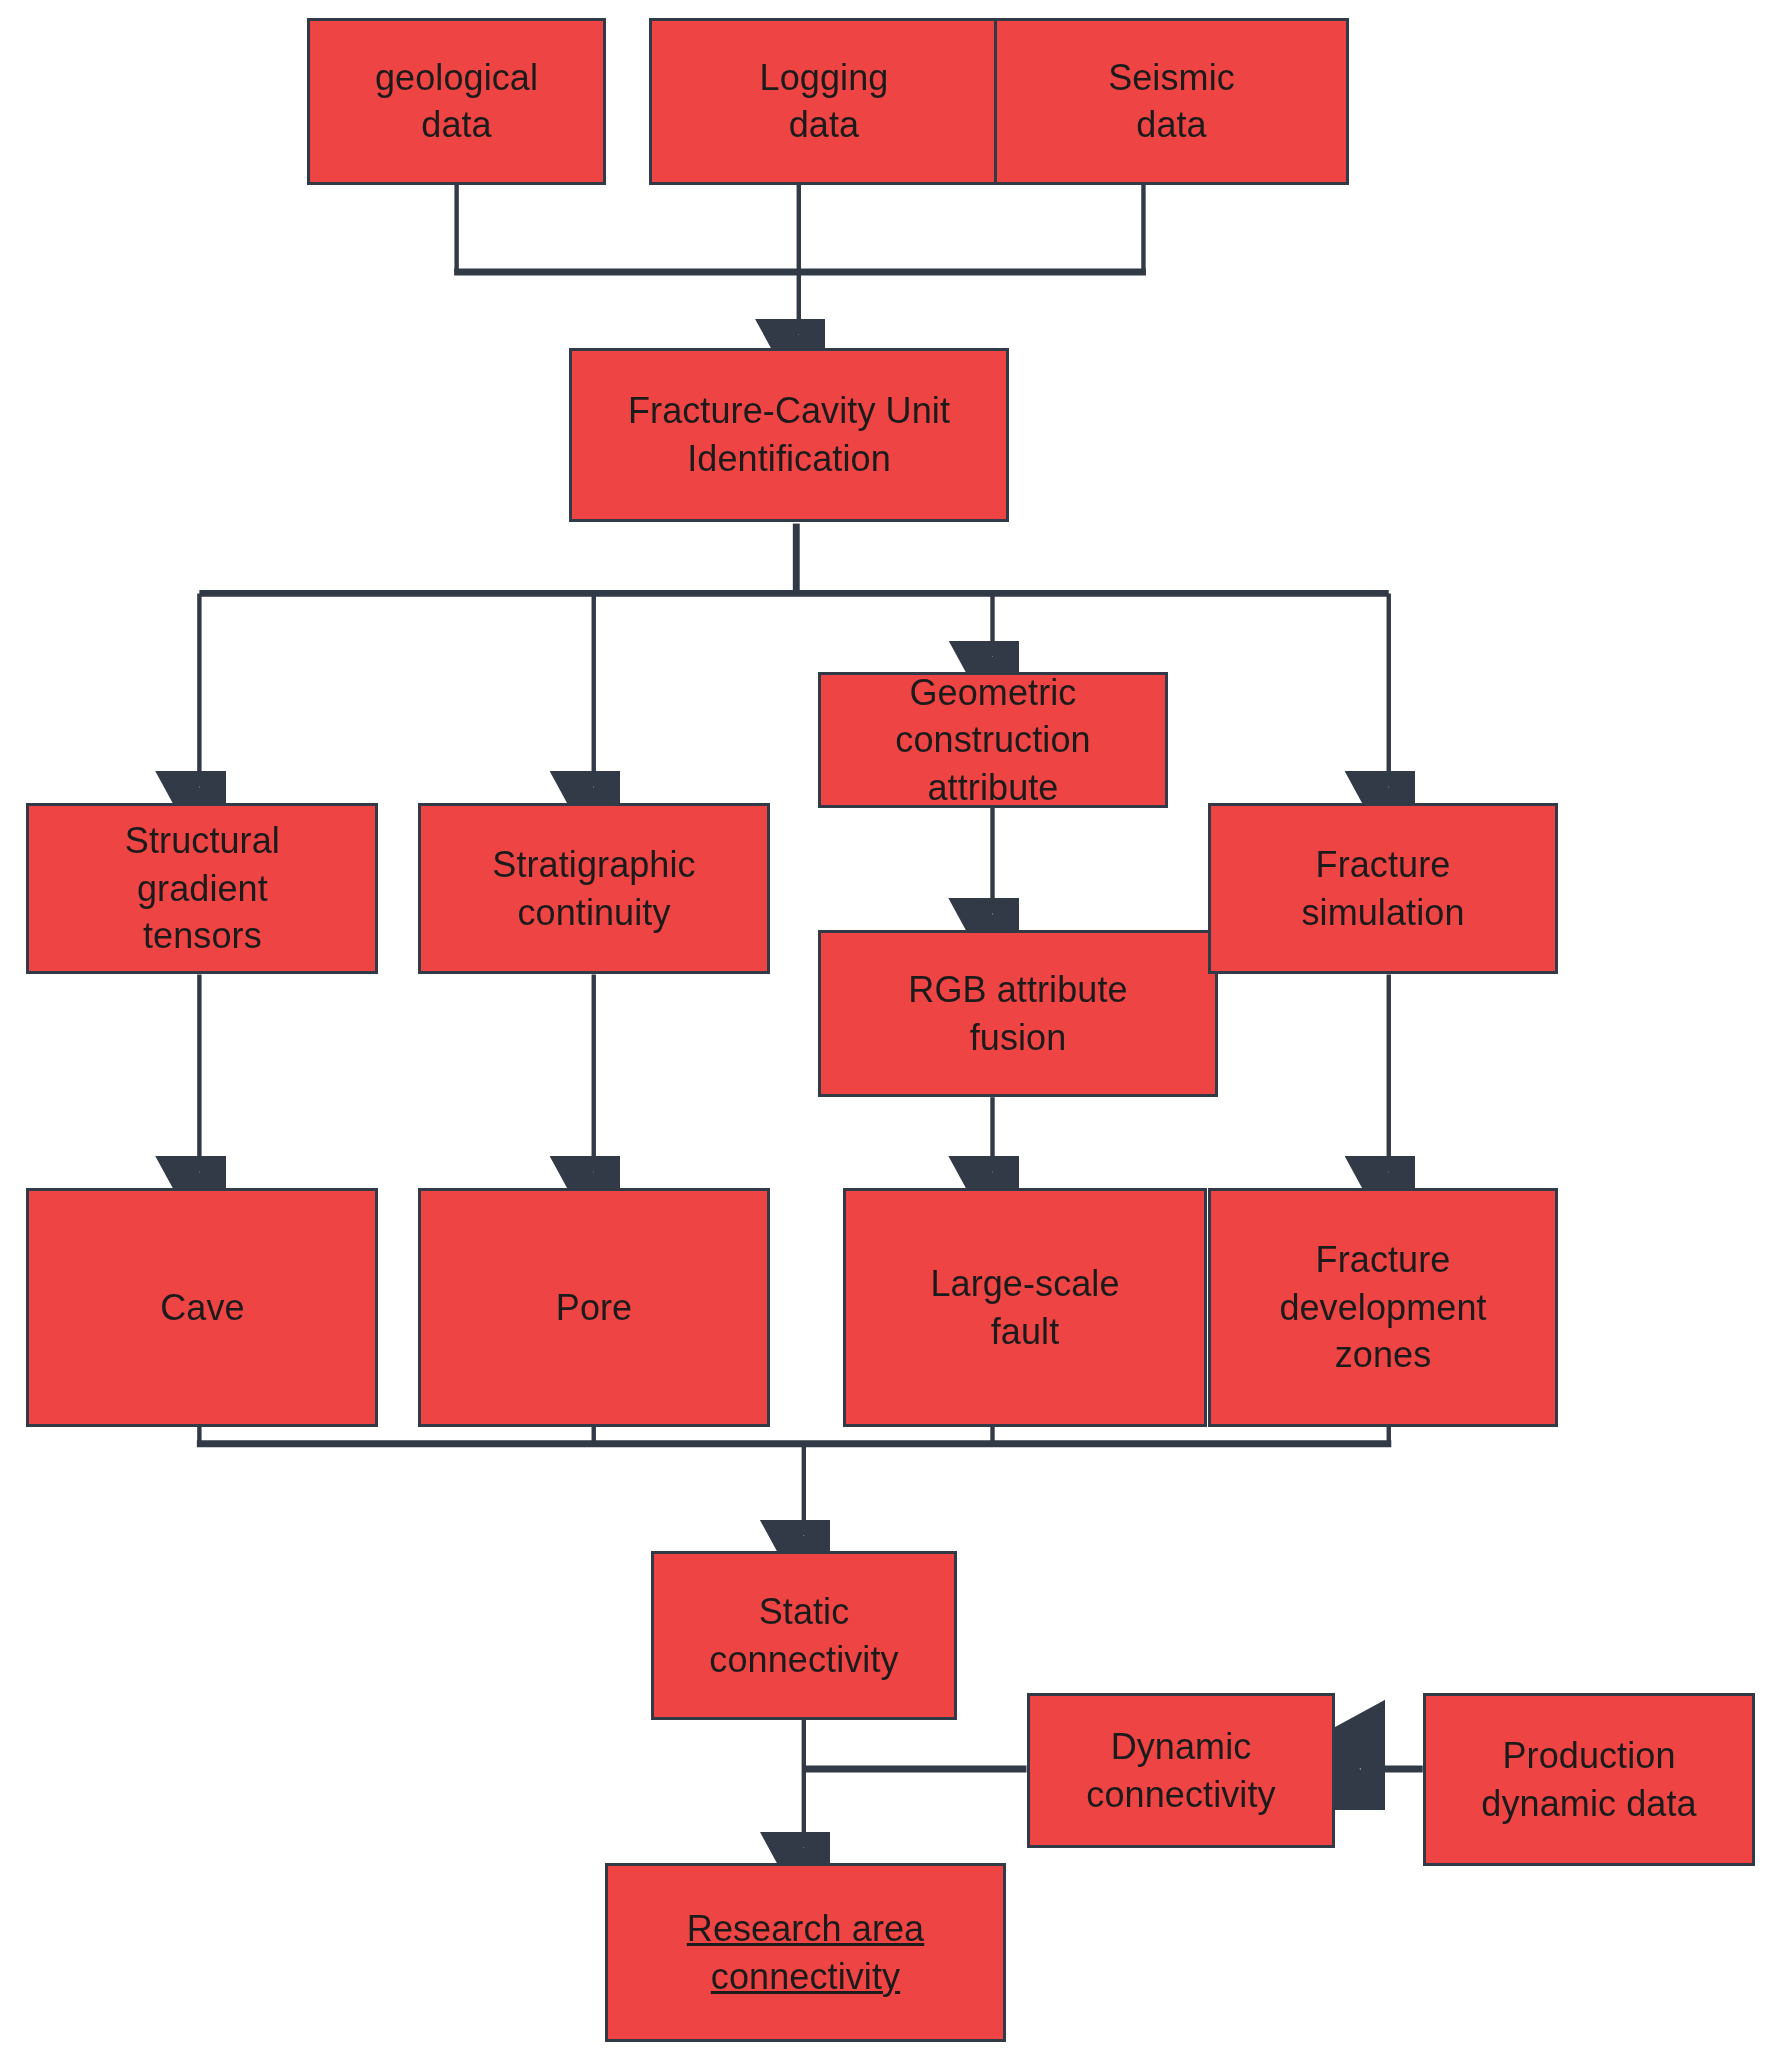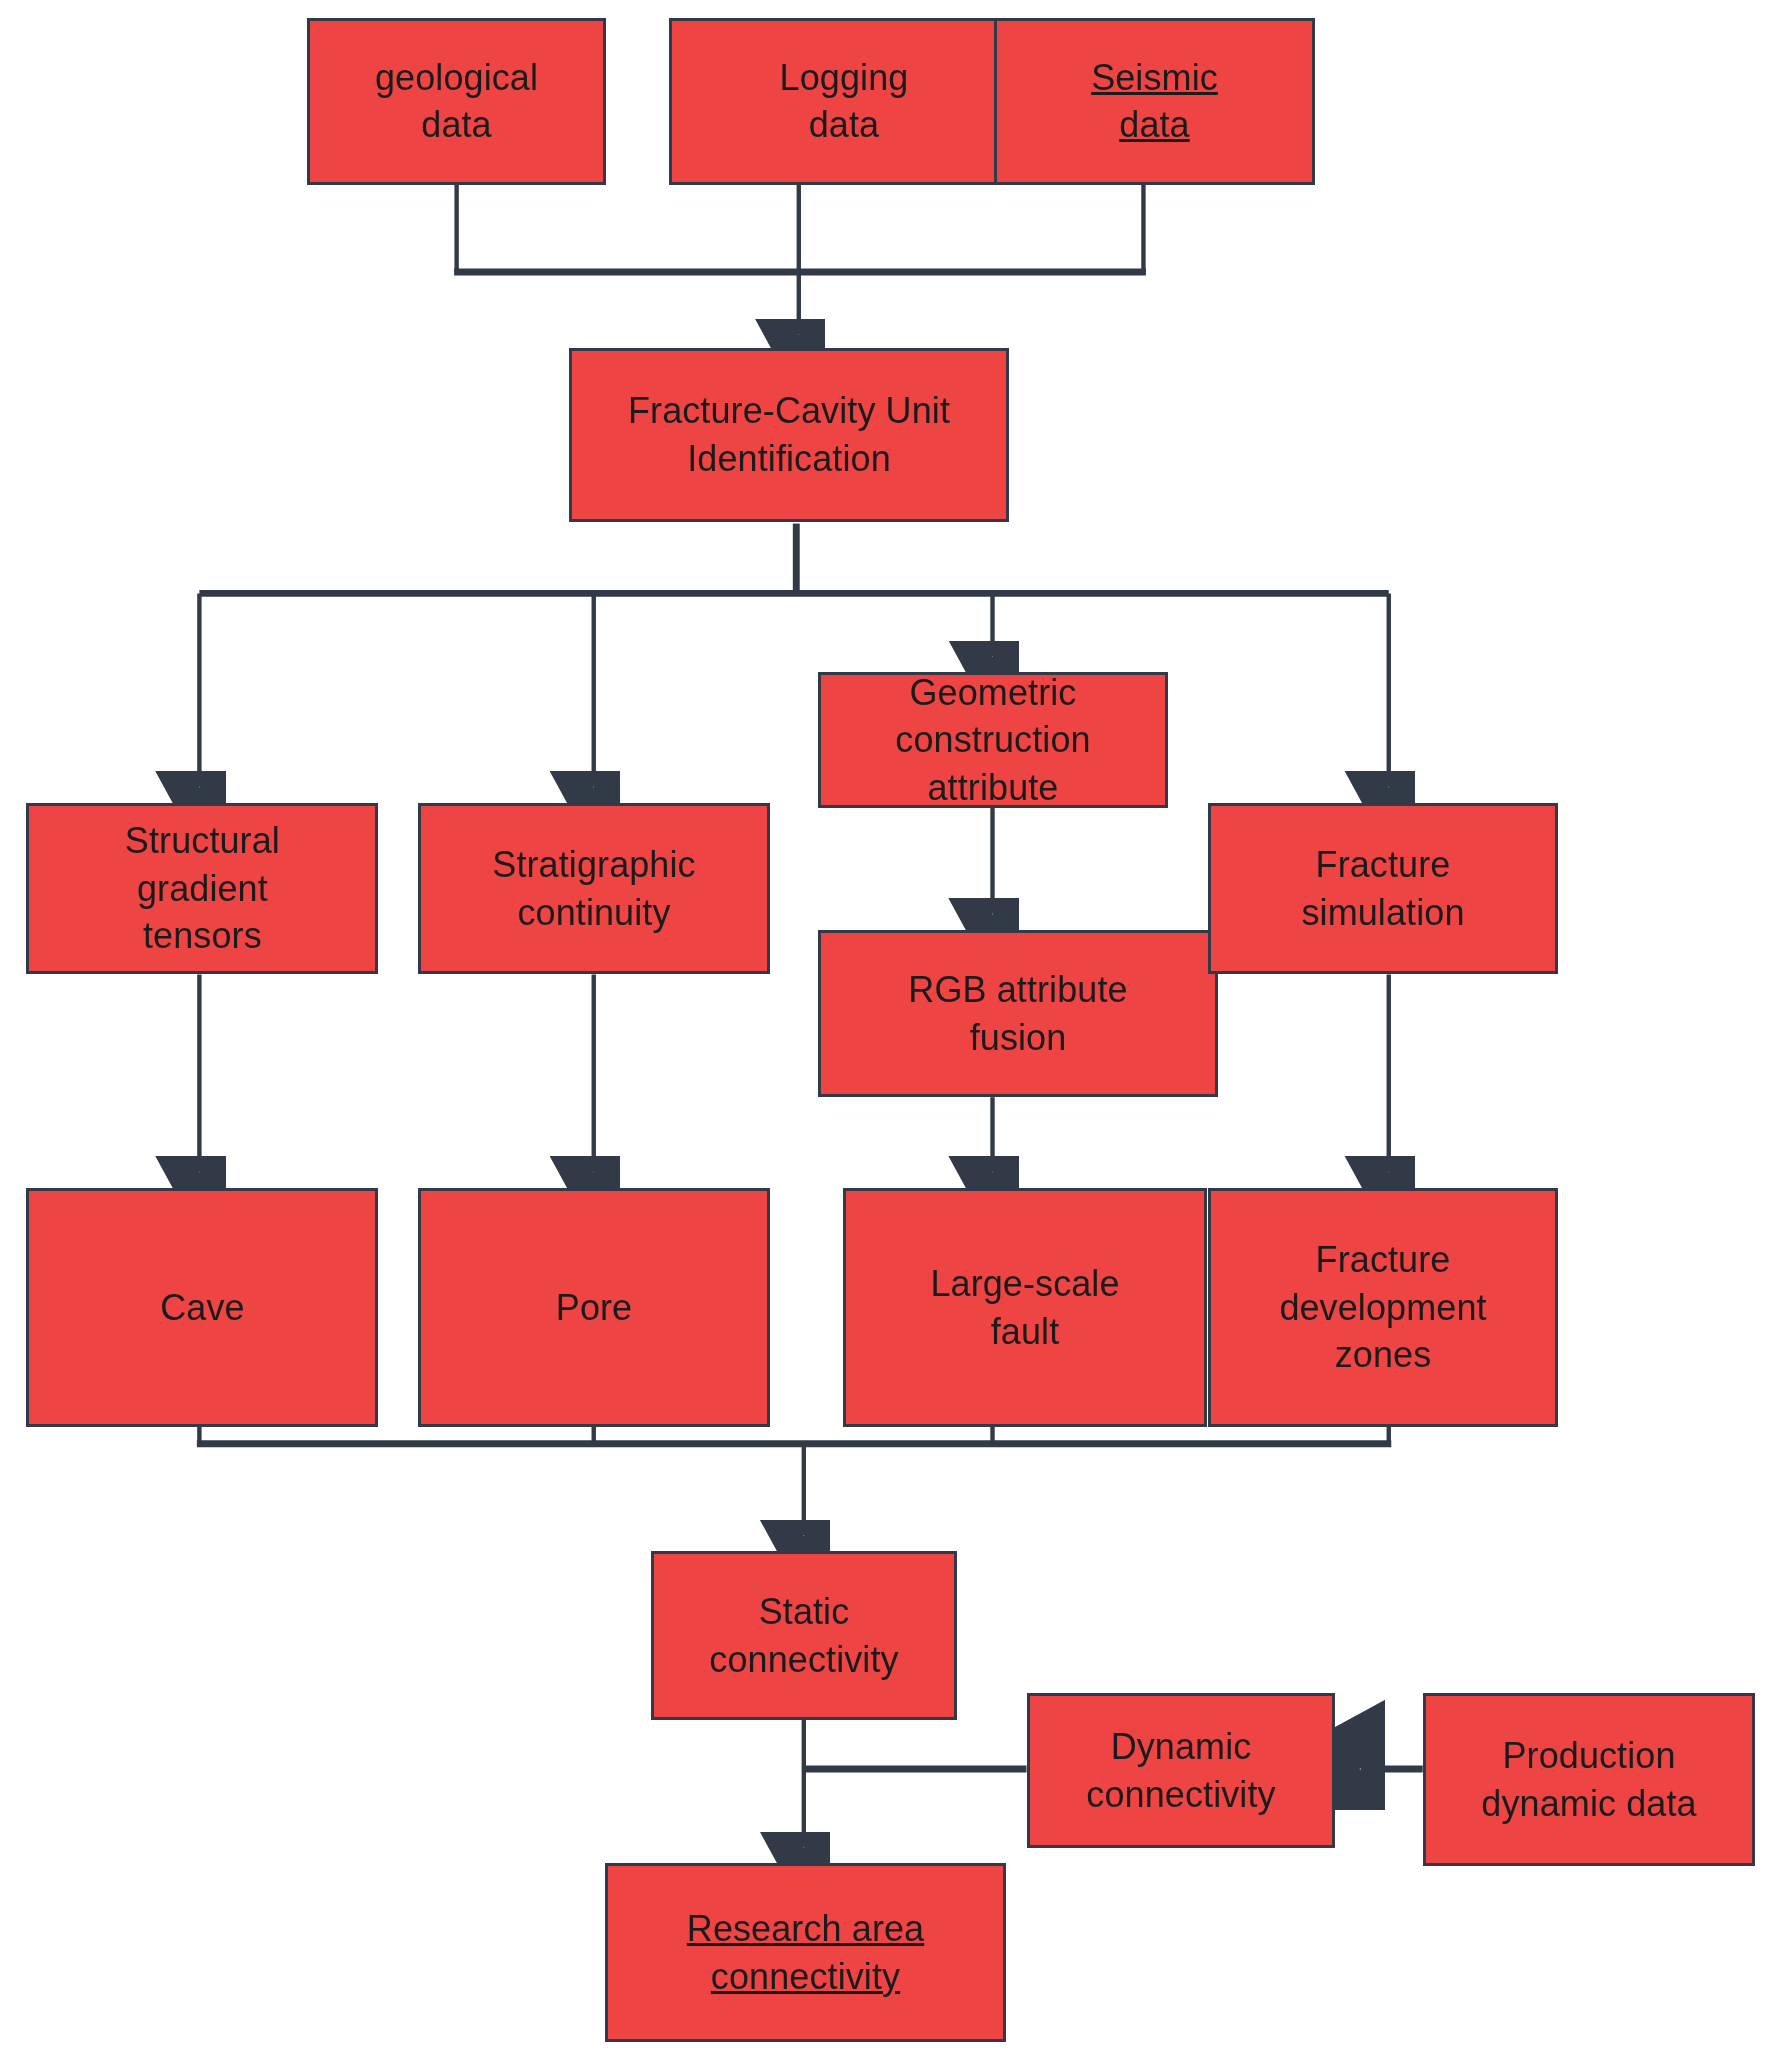--- a/index.html
+++ b/index.html
@@ -116,24 +116,24 @@
     </g>
 
     <g>
       <path class="thick" d="M2262,2812 L2180,2812" marker-end="url(#ahl)"></path>
     </g>
   </svg>
 
   <div class="node" style="left:307px;top:17.6px;width:299px;height:167px;">geological
 data</div>
 
-  <div class="node" style="left:649px;top:17.6px;width:350px;height:167px;margin-left:20px;">Logging
+  <div class="node" style="left:649px;top:17.6px;width:350px;height:167px;">Logging
 data</div>
 
-  <div class="node" style="left:994px;top:17.6px;width:321px;height:167px;text-decoration:underline;">Seismic
+  <div class="node" style="left:994px;top:17.6px;width:355px;height:167px;">Seismic
 data</div>
 
   <div class="node" style="left:569px;top:348px;width:440px;height:174px;">Fracture-Cavity Unit
 Identification</div>
 
   <div class="node" style="left:418px;top:803px;width:352px;height:171px;">Stratigraphic
 continuity</div>
 
   <div class="node" style="left:26.4px;top:803px;width:352px;height:171px;">Structural
 gradient

